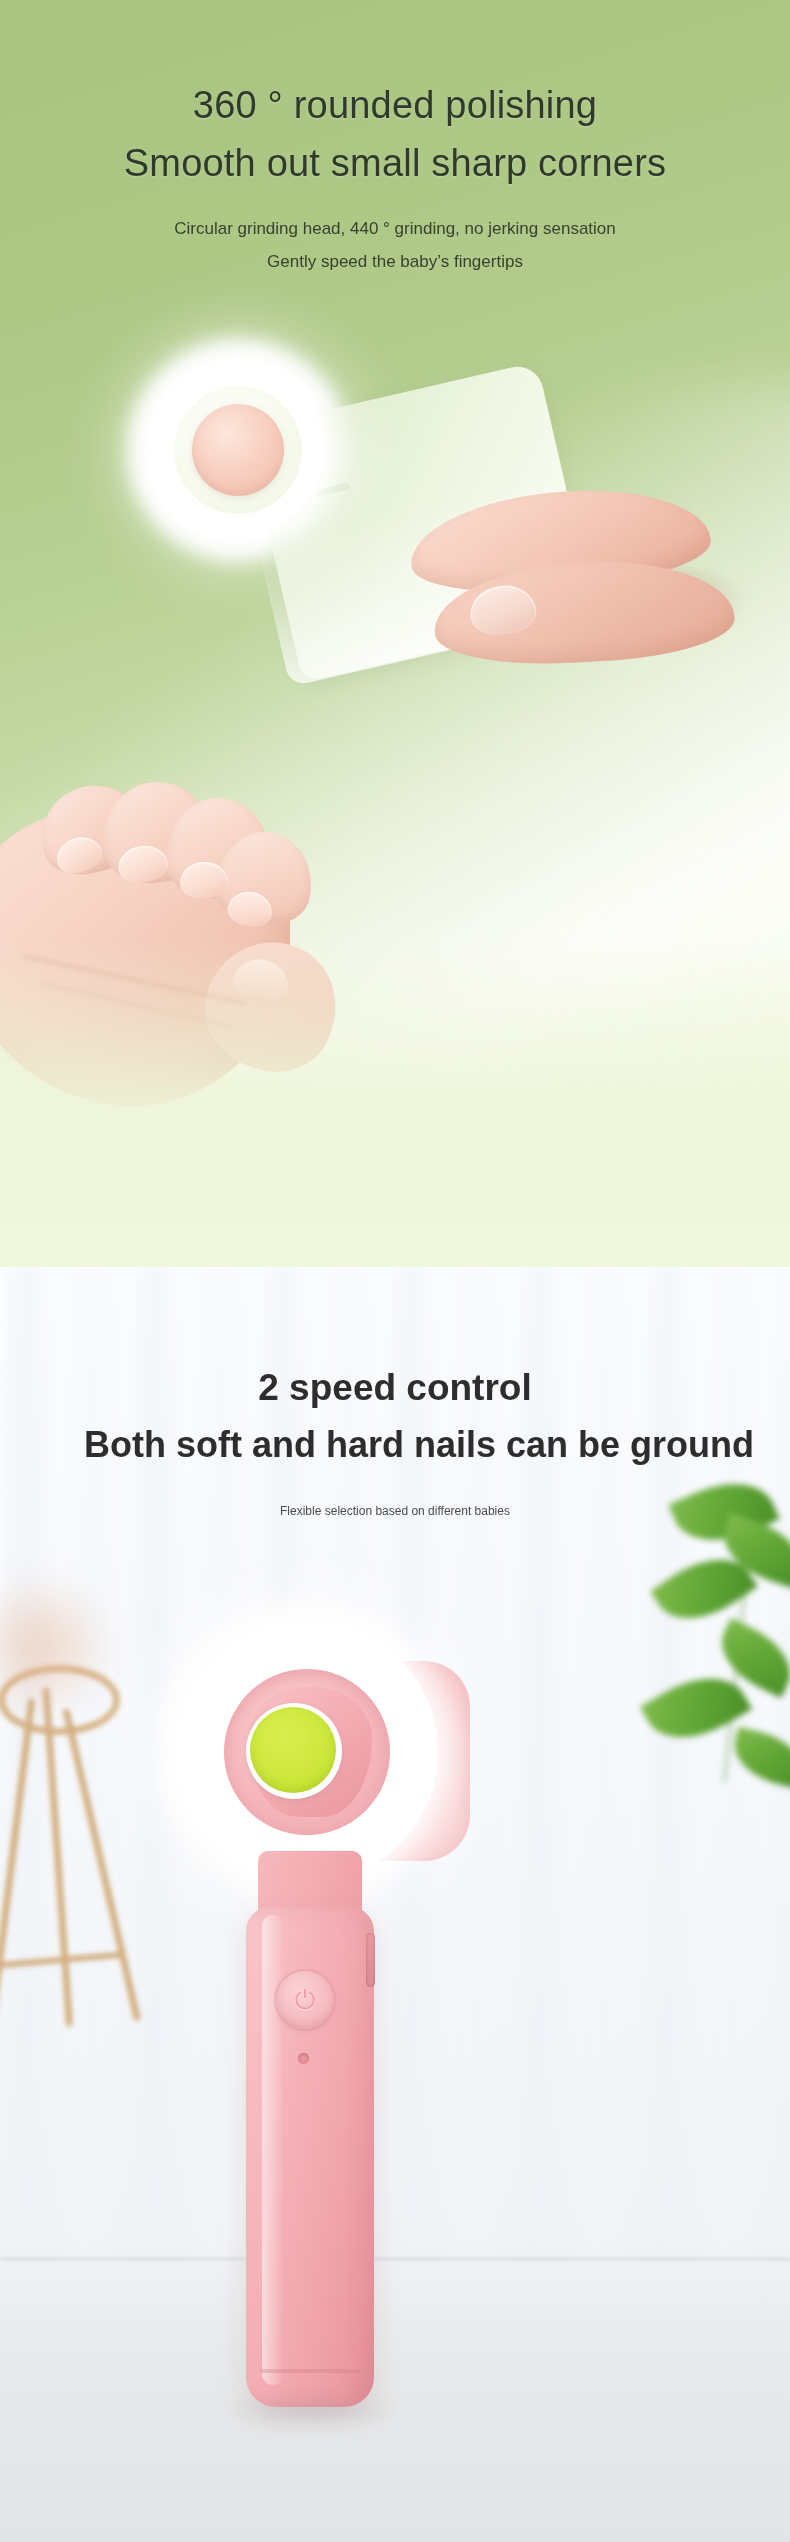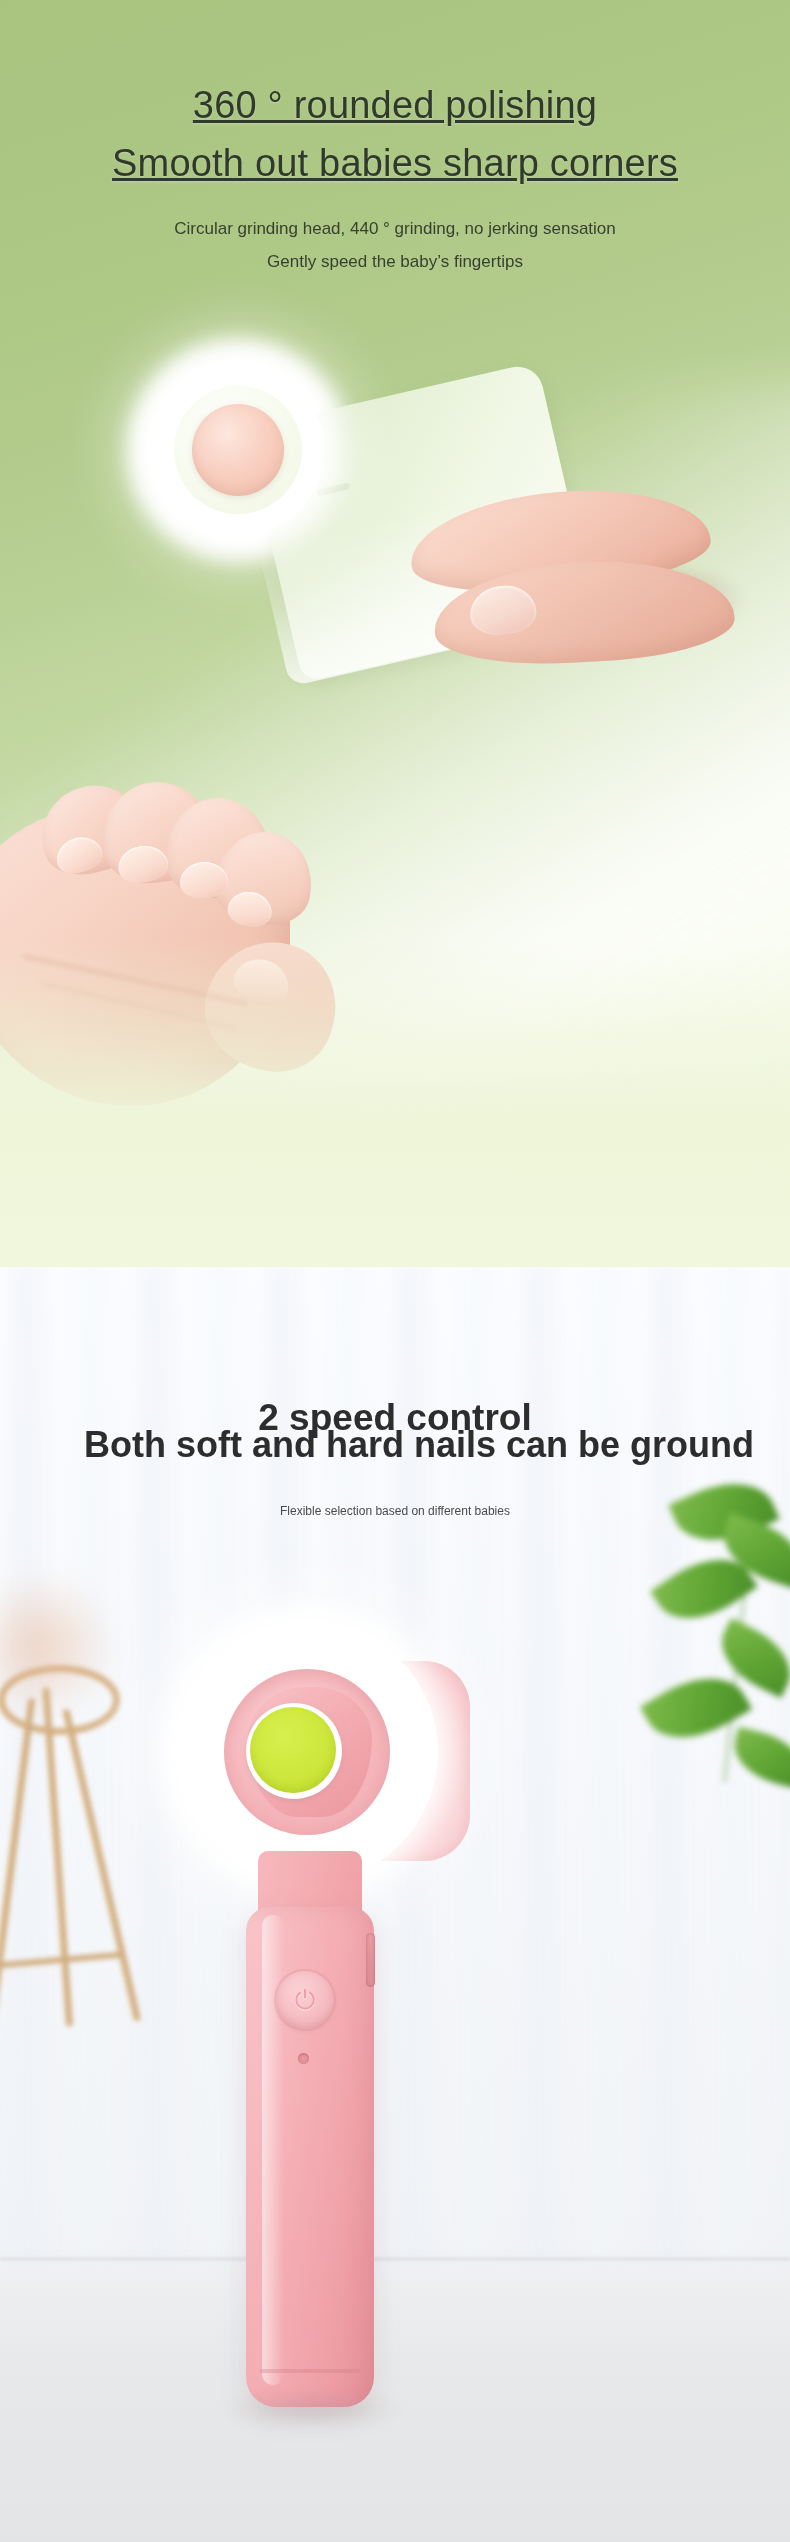--- a/index.html
+++ b/index.html
@@ -35,21 +35,20 @@
   }
   .p1-bottomfade {
     position:absolute; left:0; bottom:0; width:100%; height:330px;
     background: linear-gradient(to bottom, rgba(240,247,220,0) 0%, #eef5d9 55%, #f0f7dc 100%);
   }
 
   .p1-text { position:absolute; left:0; top:0; width:790px; text-align:center; }
   .h1-line {
     color:#2f3a2c; font-weight:400; letter-spacing:.2px;
     text-shadow:0 1px 2px rgba(255,255,255,.25);
-    text-decoration:underline;
   }
   .p1-title-a { position:absolute; left:0; top:82px; width:790px; font-size:38px; line-height:46px; }
   .p1-title-b { position:absolute; left:0; top:140px; width:790px; font-size:38px; line-height:46px; }
   .p1-sub-a  { position:absolute; left:0; top:216px; width:790px; font-size:17px; line-height:26px; color:#38412f; }
   .p1-sub-b  { position:absolute; left:0; top:249px; width:790px; font-size:17px; line-height:26px; color:#38412f; }
 
   
   .p1-device { position:absolute; left:120px; top:330px; width:420px; height:360px; }
   .p1-ring-glow {
     position:absolute; left:8px; top:10px; width:220px; height:220px; border-radius:50%;
@@ -181,21 +180,21 @@
   .p2-floor {
     position:absolute; left:0; bottom:0; width:100%; height:300px;
     background: linear-gradient(to bottom, rgba(232,234,236,.0), #e7e9ea 40%, #e2e4e6 100%);
   }
   .p2-floor-line {
     position:absolute; left:0; bottom:282px; width:100%; height:2px;
     background: rgba(205,209,213,.8); filter: blur(1.5px);
   }
 
   .p2-text { position:absolute; left:0; top:0; width:790px; text-align:center; }
-  .p2-title-a { position:absolute; left:0; top:98px; width:790px; font-size:37px; line-height:46px; color:#2d2d2d;margin-top:30px; }
+  .p2-title-a { position:absolute; left:0; top:98px; width:790px; font-size:37px; line-height:46px; color:#2d2d2d; }
   .p2-title-b { position:absolute; left:0; top:155px; width:790px; font-size:36px; line-height:46px; color:#2d2d2d;margin-left:24px; }
   .p2-sub     { position:absolute; left:0; top:232px; width:790px; font-size:12px; line-height:24px; color:#4a4a4a; }
 
   
   .plant { position:absolute; right:-16px; top:216px; width:210px; height:330px; filter: blur(3.2px); }
   .leaf {
     position:absolute;
     border-radius:0 70% 0 70%;
     background: linear-gradient(130deg,#7fbb4c 0%,#5fa534 55%,#4a8f28 100%);
   }
@@ -363,21 +362,21 @@
       <div class="bh-thumb"></div>
       <div class="bh-thumbnail"></div>
       <div class="bh-crease"></div>
       <div class="bh-crease2"></div>
     </div>
 
     <div class="p1-bottomfade"></div>
 
     <div class="p1-text">
       <h1 class="h1-line p1-title-a"><span>360 ° rounded polishing</span></h1>
-      <h2 class="h1-line p1-title-b">Smooth out babies sharp corners</h2>
+      <h2 class="h1-line p1-title-b">Smooth out small sharp corners</h2>
       <p class="p1-sub-a">Circular grinding head, 440 ° grinding, no jerking sensation</p>
       <p class="p1-sub-b">Gently speed the baby’s fingertips</p>
     </div>
   </section>
 
   <section class="panel2">
 
     <div class="curtain"></div>
 
     <div class="plant">

